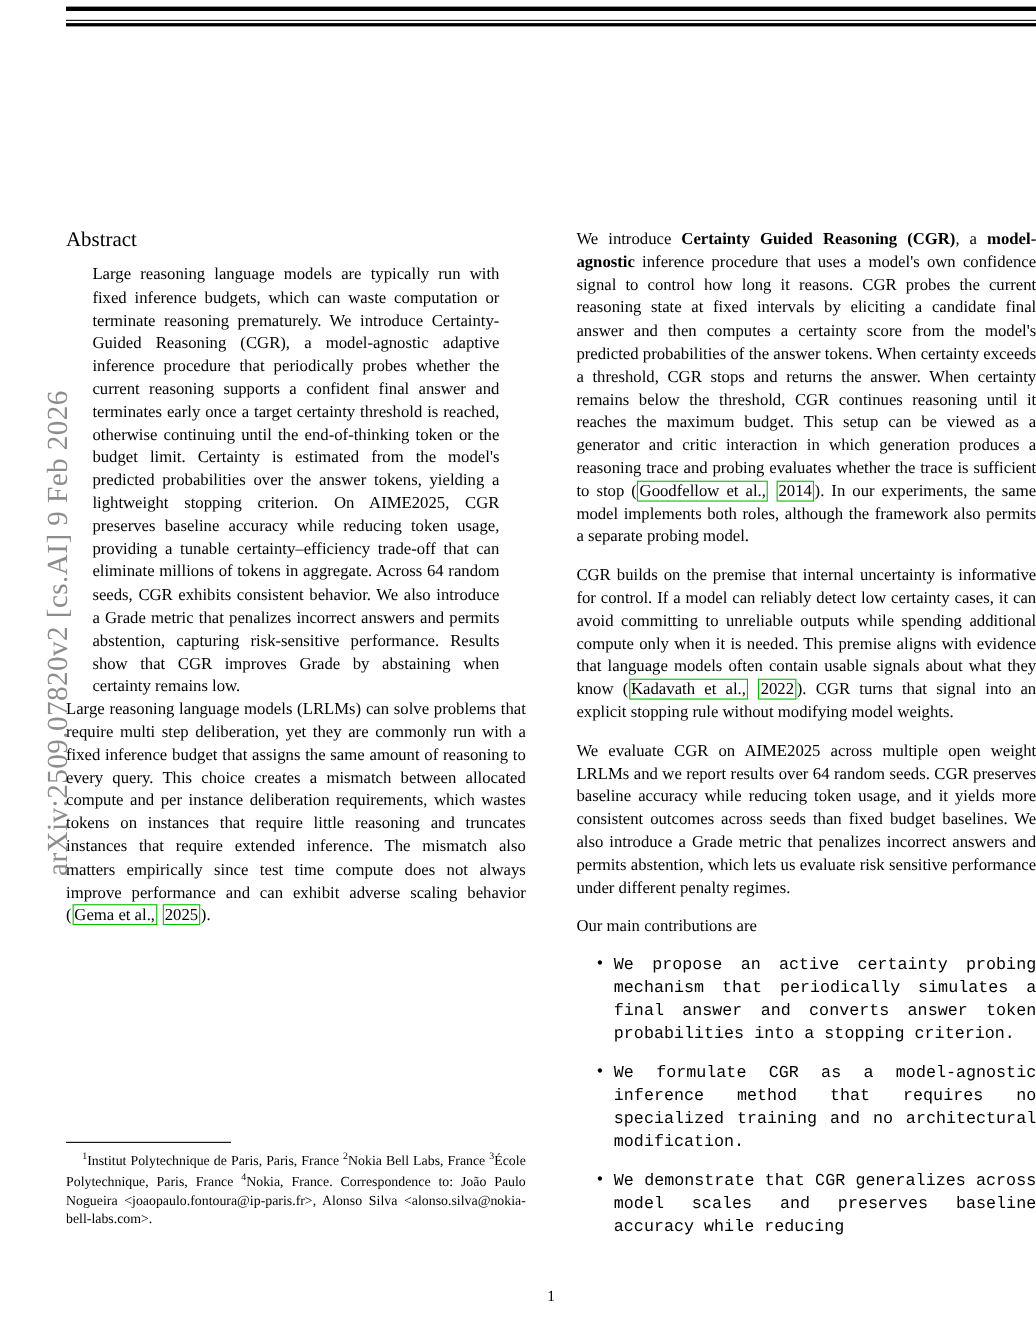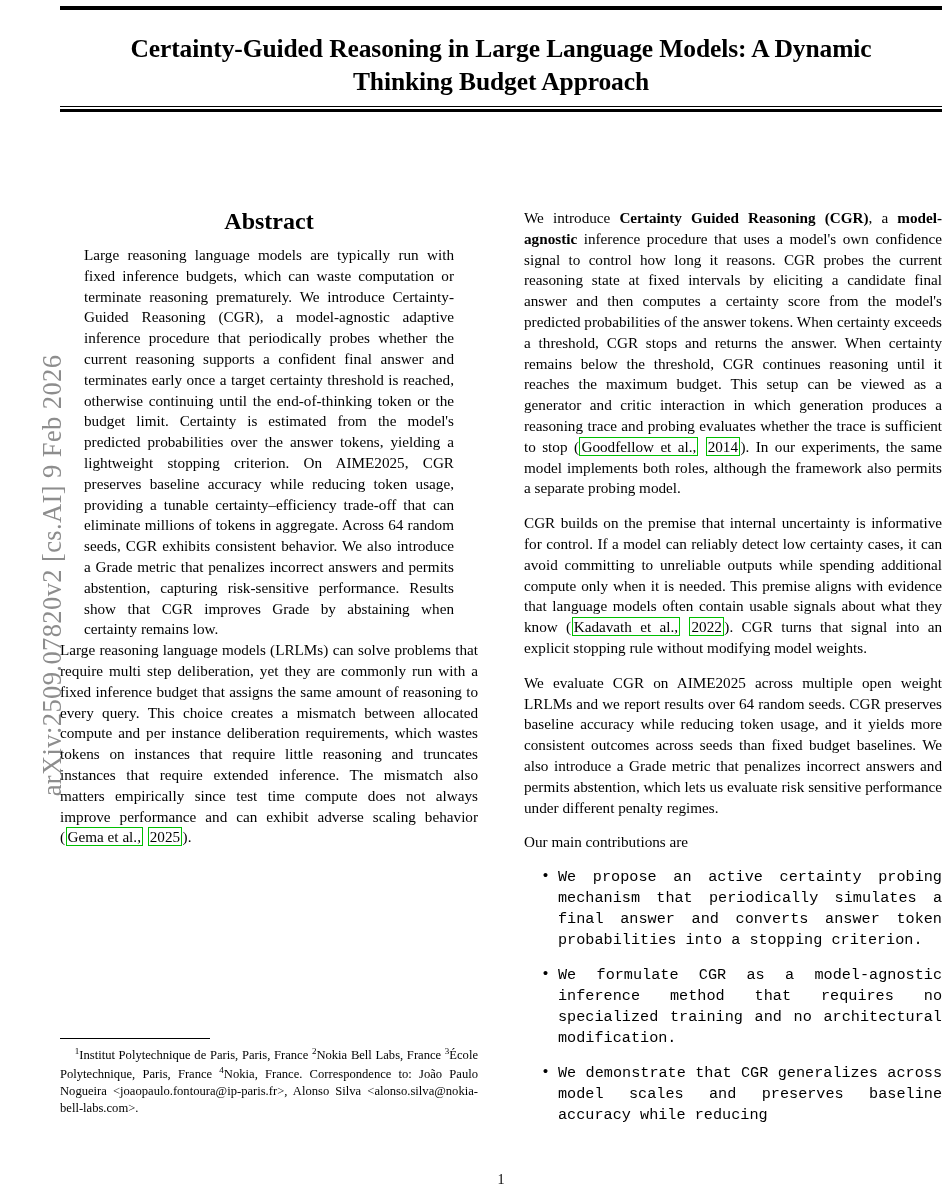--- a/index.html
+++ b/index.html
@@ -93,23 +93,23 @@
     width: 882px;
     display: flex;
     gap: 46px;
   }
   .col {
     width: 418px;
     position: relative;
   }
 
   .abstract-head {
-    text-align: center;
-    font-size: 24px;
-    font-weight: bold;
+    text-align: left;
+    font-size: 19px;
+    font-weight: normal;
     margin: 0 0 10px 0;
   }
   .abstract-body {
     margin: 0 24px 0 24px;
     font-size: 15.2px;
     line-height: 1.368;
     text-align: justify;
     text-justify: inter-word;
     hyphens: manual;
   }
@@ -190,21 +190,20 @@
 </style>
 </head>
 <body>
 
 <div class="arxiv-stamp">arXiv:2509.07820v2  [cs.AI]  9 Feb 2026</div>
 
 <div class="sheet">
 
   <div class="rule-top"></div>
 
-  <h1 class="paper-title">Certainty-Guided Reasoning in Large Language Models: A Dynamic Thinking Budget Approach</h1>
 
   <div class="rule-under-title"></div>
 
 
   <div class="columns">
 
     <div class="col left">
 
       <div class="abstract-head">Abstract</div>
       <div class="abstract-body">Large reasoning language models are typically run with fixed inference budgets, which can waste computation or terminate reasoning prematurely. We introduce Certainty-Guided Reasoning (CGR), a model-agnostic adaptive inference procedure that periodically probes whether the current reasoning supports a confident final answer and terminates early once a target certainty threshold is reached, otherwise continuing until the end-of-thinking token or the budget limit. Certainty is estimated from the model's predicted probabilities over the answer tokens, yielding a lightweight stopping criterion. On AIME2025, CGR preserves baseline accuracy while reducing token usage, providing a tunable certainty–efficiency trade-off that can eliminate millions of tokens in aggregate. Across 64 random seeds, CGR exhibits consistent behavior. We also introduce a Grade metric that penalizes incorrect answers and permits abstention, capturing risk-sensitive performance. Results show that CGR improves Grade by abstaining when certainty remains low.</div>

